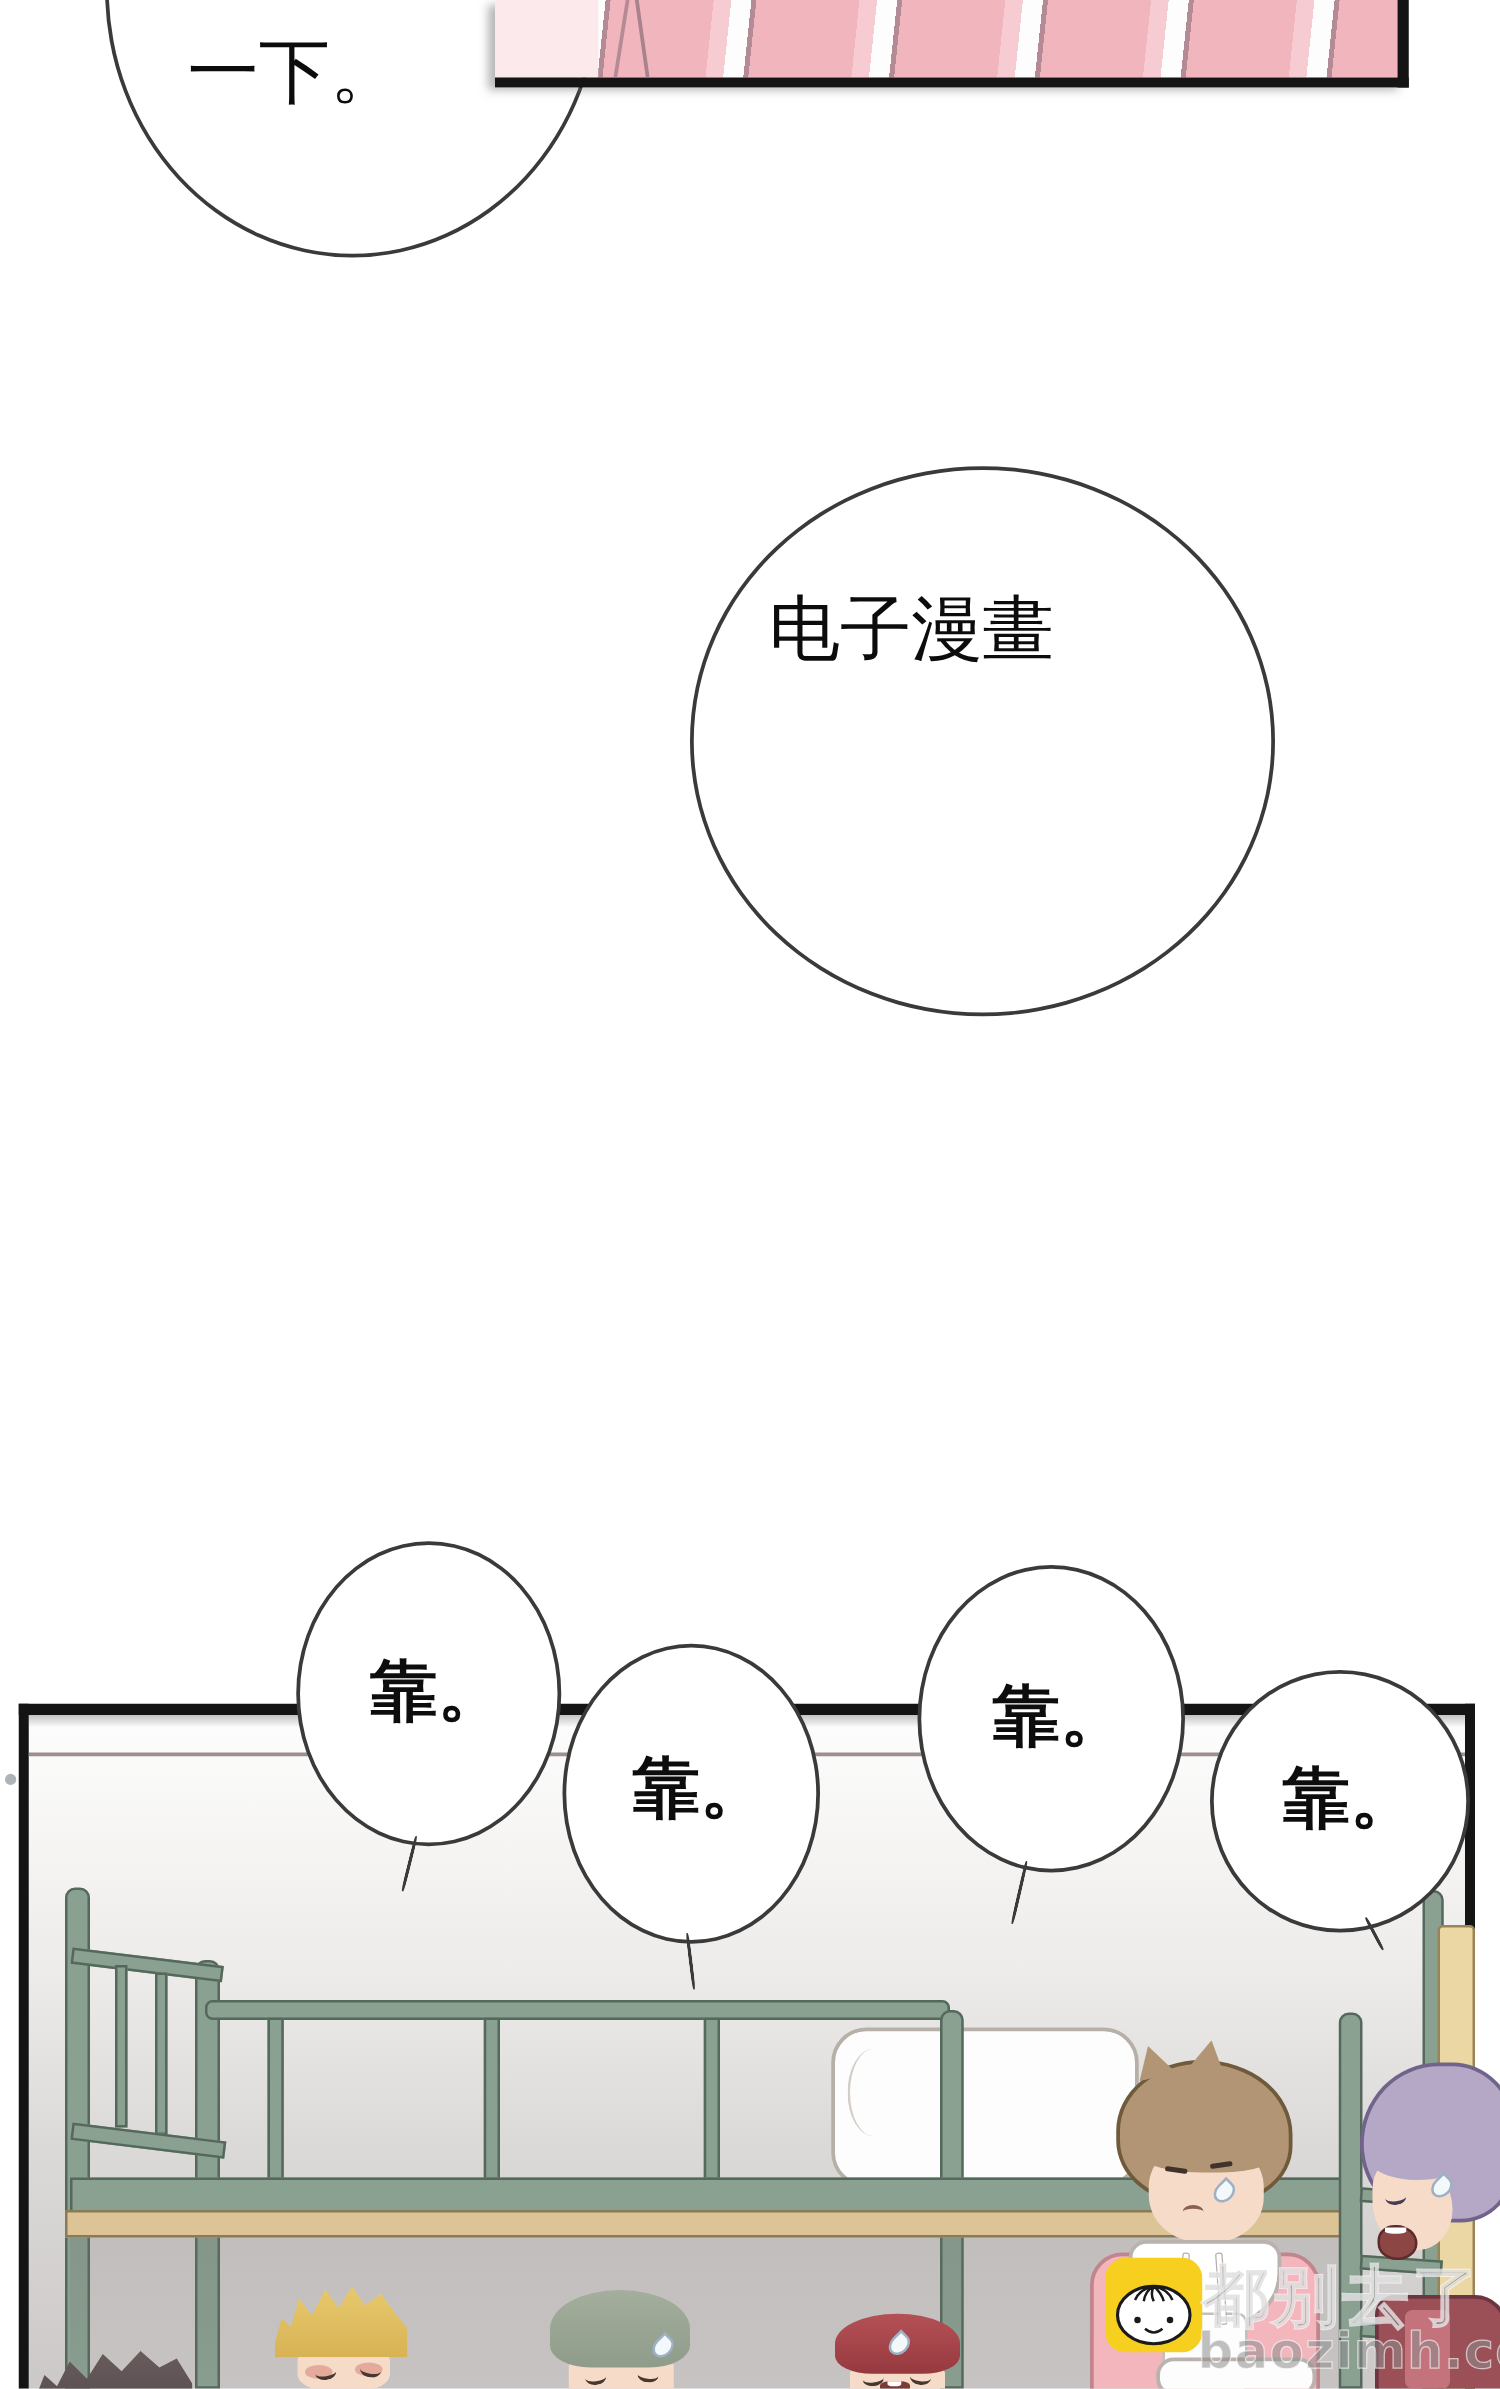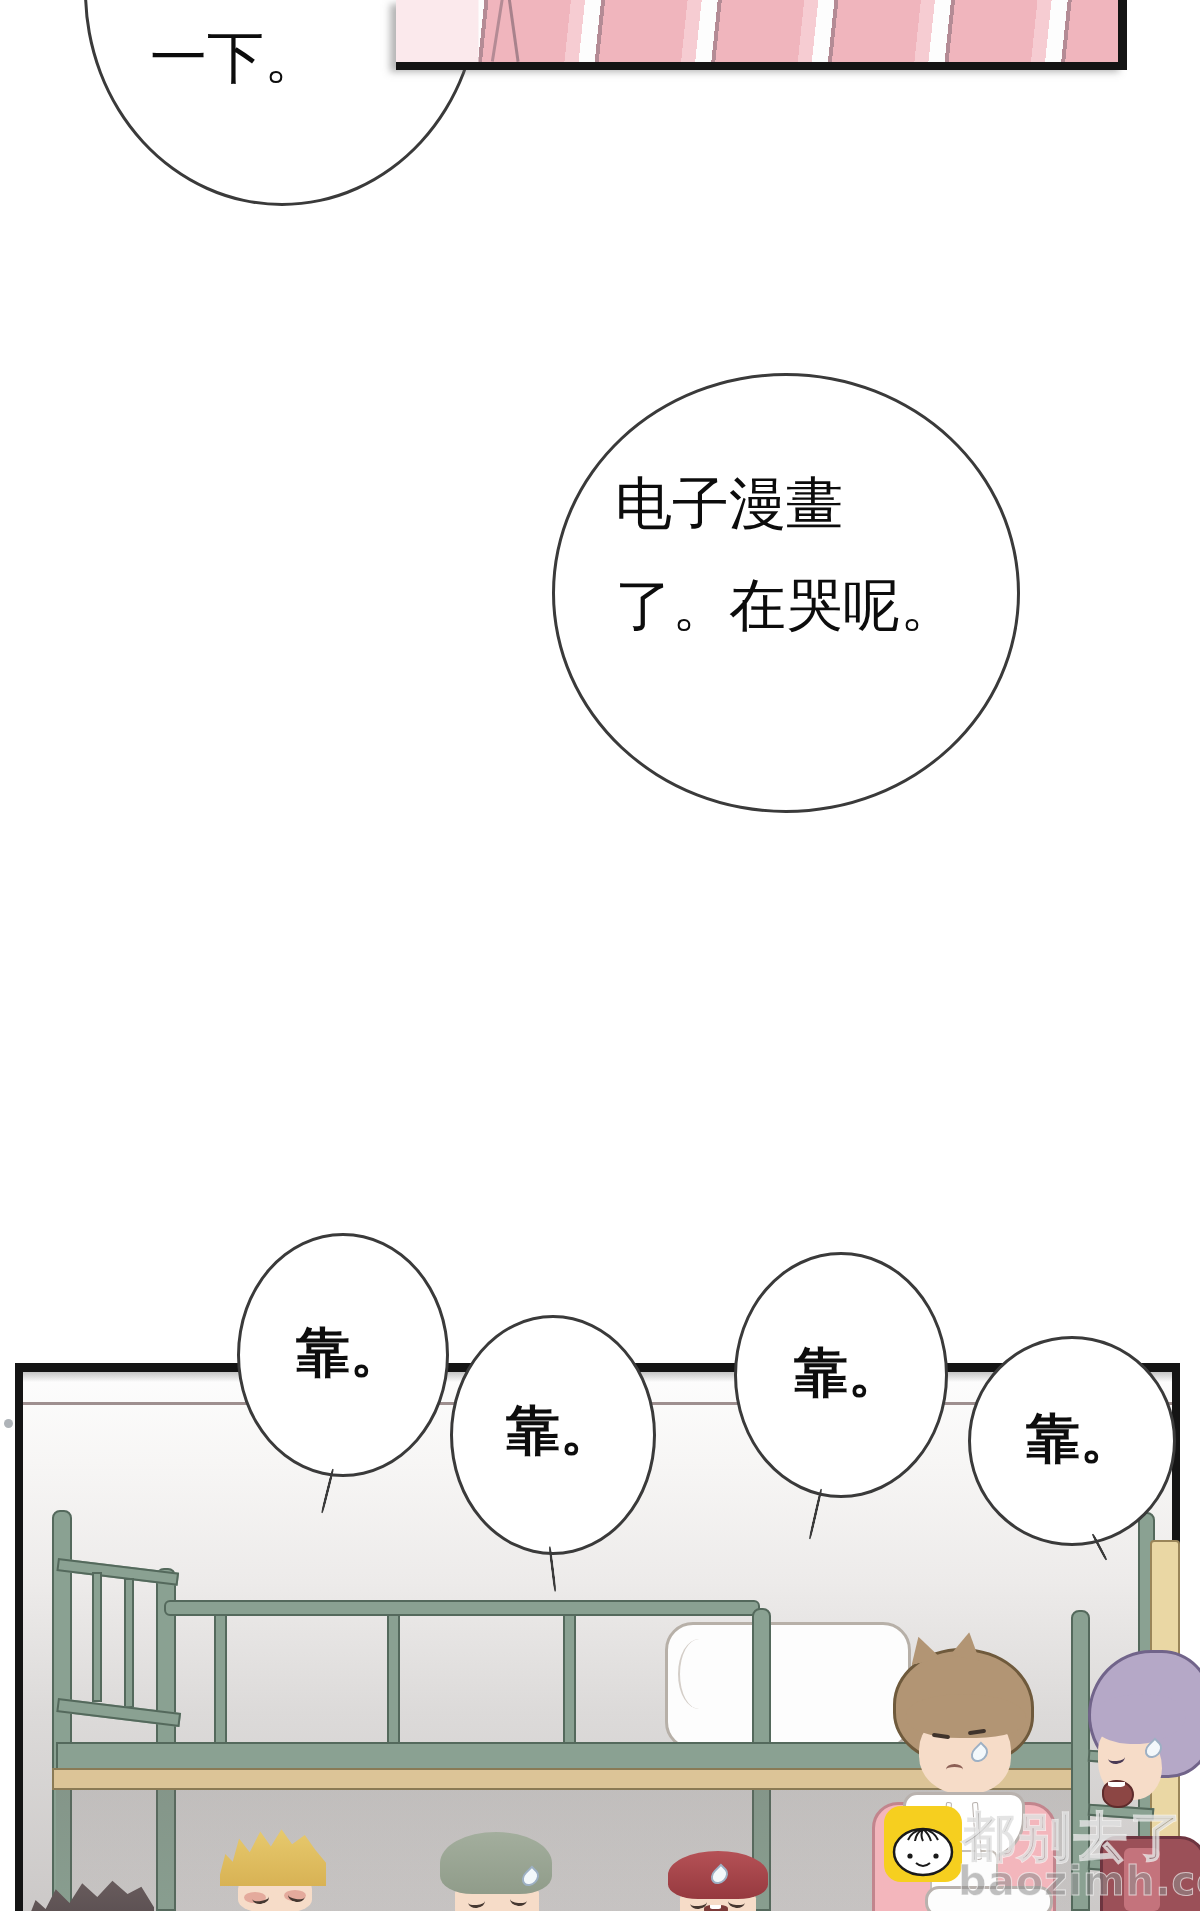--- a/index.html
+++ b/index.html
@@ -46,21 +46,20 @@
        box-shadow:-7px 3px 7px -1px rgba(110,110,110,.5);
        background-image:linear-gradient(90deg,#fbe9ec 0 82px,rgba(251,233,236,0) 83px),
          repeating-linear-gradient(96deg,#f0b5bd 0 58px,#f6ccd2 58px 72px,#fdfdfd 72px 88px,#b48b95 88px 92px,#f0b5bd 92px 116px);">
     <div class="abs" style="left:100px;top:-4px;width:3px;height:66px;background:#b48b95;transform:rotate(9deg);"></div>
     <div class="abs" style="left:116px;top:-4px;width:3px;height:66px;background:#a8828c;transform:rotate(-8deg);"></div>
   </div>
 
   <div class="bubble" style="left:552px;top:373px;width:462px;height:434px;border-width:3.5px;"></div>
   <div class="bubble-text-main">
     <div>电子漫畫</div>
-    <div>了。在哭呢。</div>
   </div>
 
   <div id="panel2"></div>
 
   <div class="abs" style="left:23px;top:1372px;width:1149px;height:10px;
        background:linear-gradient(180deg,rgba(90,90,90,.35),rgba(90,90,90,0));"></div>
 
   <div class="abs" style="left:23px;top:1402px;width:1149px;height:3px;background:#8d7b7b;opacity:.85;"></div>
 
   <div class="abs" style="left:4px;top:1419px;width:9px;height:9px;border-radius:50%;background:#9aa0a6;opacity:.8;"></div>

